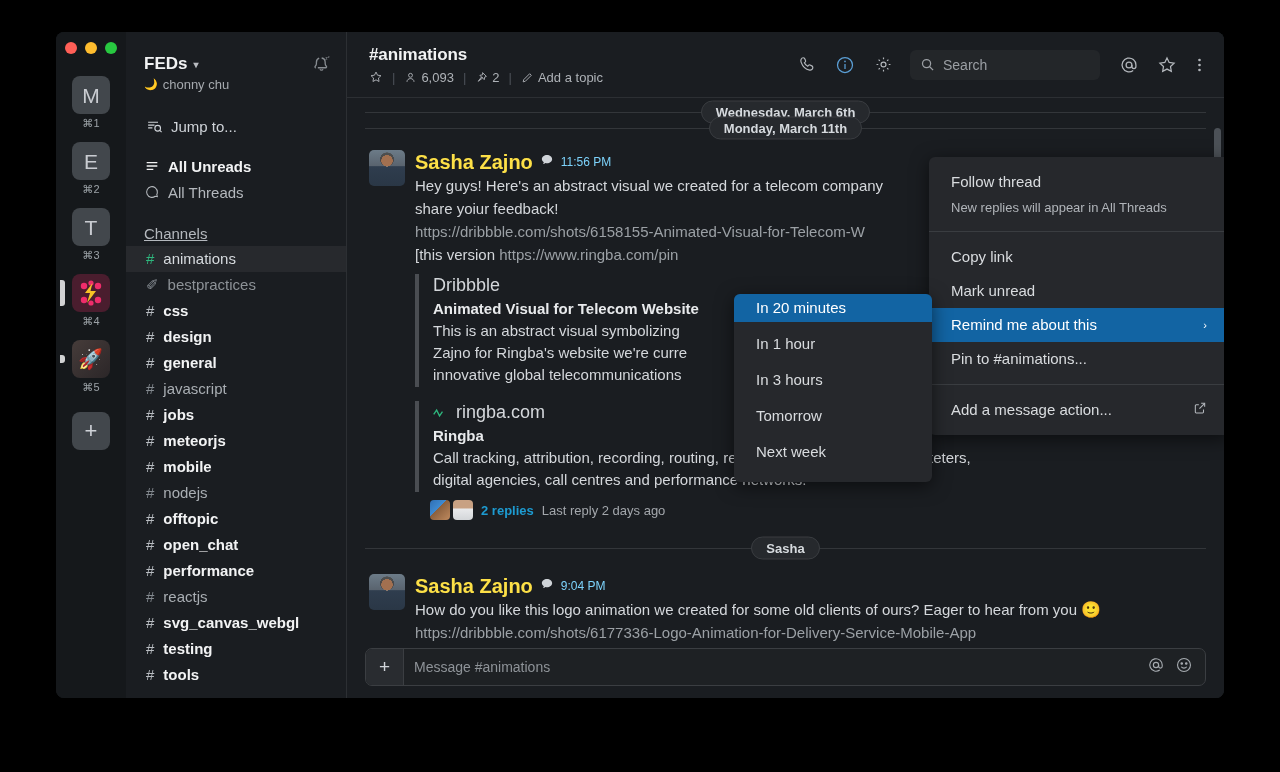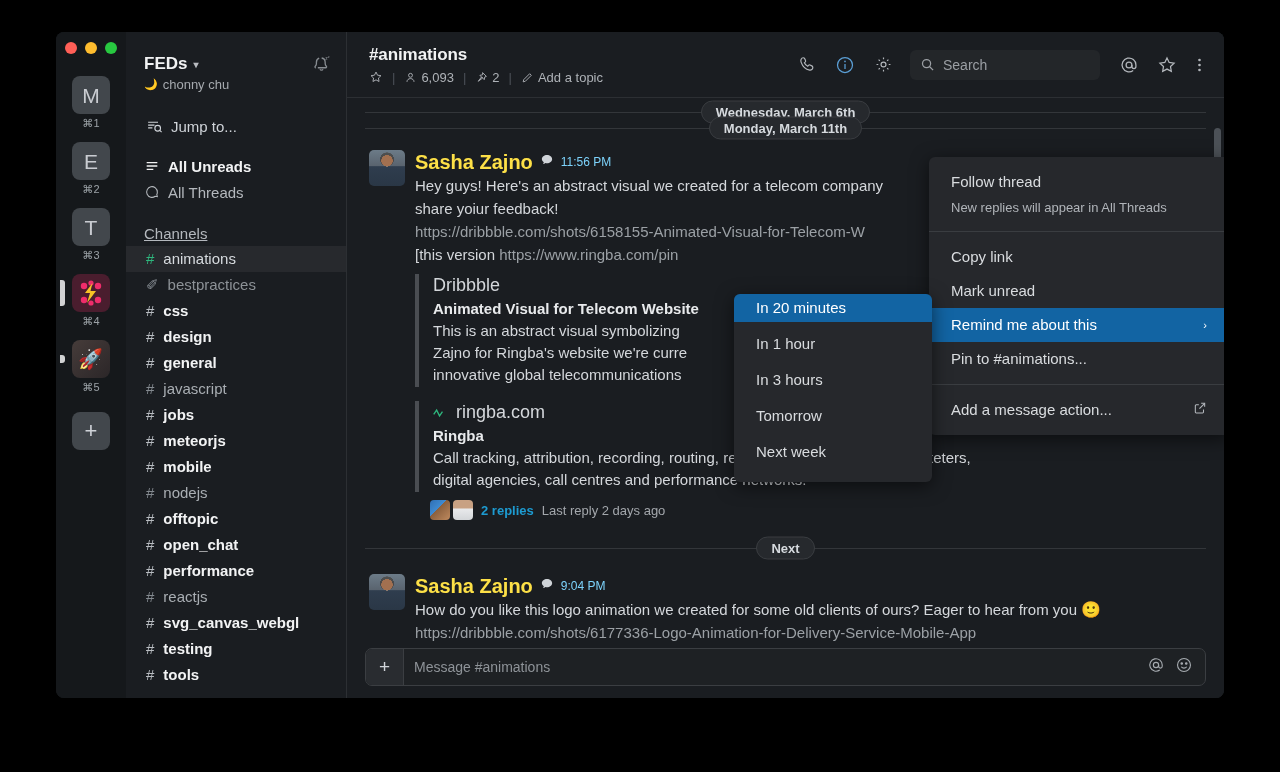--- a/index.html
+++ b/index.html
@@ -691,21 +691,21 @@
                   <div class="av-one"></div>
                 </div>
             </div>
             <span class="replies-count">2 replies</span>
             <span class="replies-last">Last reply 2 days ago</span>
           </div>
         </div>
       </div>
 
       <div class="date-divider" style="margin-top:26px">
-        <span class="date-pill">Next</span>
+        <span class="date-pill">Sasha</span>
       </div>
 
       <div class="msg" style="padding-top:10px">
         <div class="avatar">
             <div class="av-sasha"></div>
           </div>
         <div class="msg-body">
           <div class="msg-head">
             <span class="msg-author">Sasha Zajno</span>
             <span>

